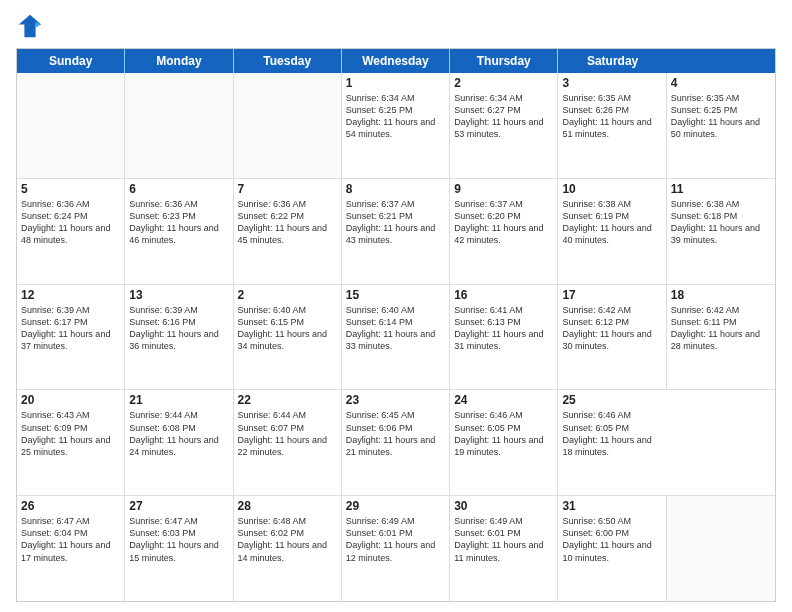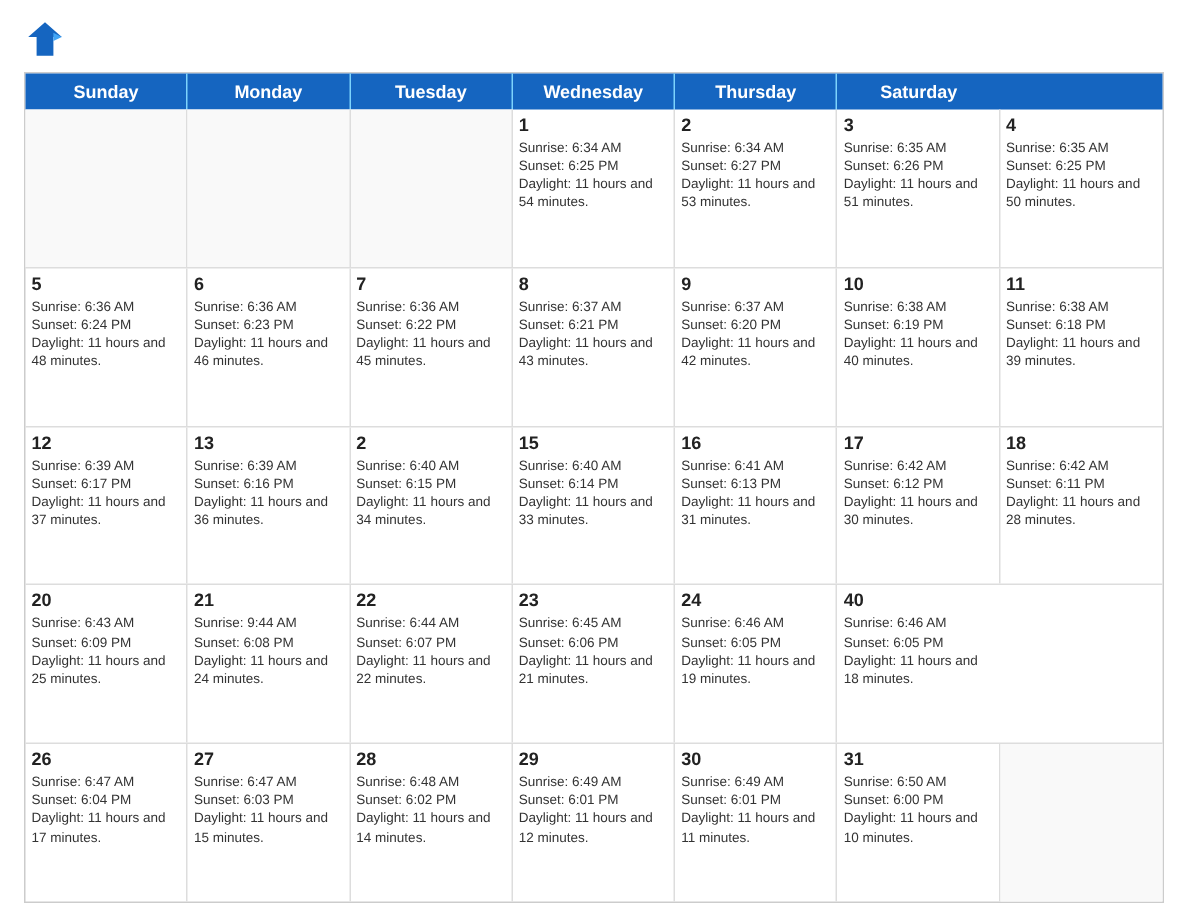--- a/index.html
+++ b/index.html
@@ -302,21 +302,21 @@
 and 21 minutes.</div>
           </div>
           <div class="cal-cell">
             <span class="day-num">24</span>
             <div class="cell-text">Sunrise: 6:46 AM
 Sunset: 6:05 PM
 Daylight: 11 hours
 and 19 minutes.</div>
           </div>
           <div class="cal-cell">
-            <span class="day-num">40</span>
+            <span class="day-num">25</span>
             <div class="cell-text">Sunrise: 6:46 AM
 Sunset: 6:05 PM
 Daylight: 11 hours
 and 18 minutes.</div>
           </div>
         </div>
         <div class="cal-row">
           <div class="cal-cell">
             <span class="day-num">26</span>
             <div class="cell-text">Sunrise: 6:47 AM

